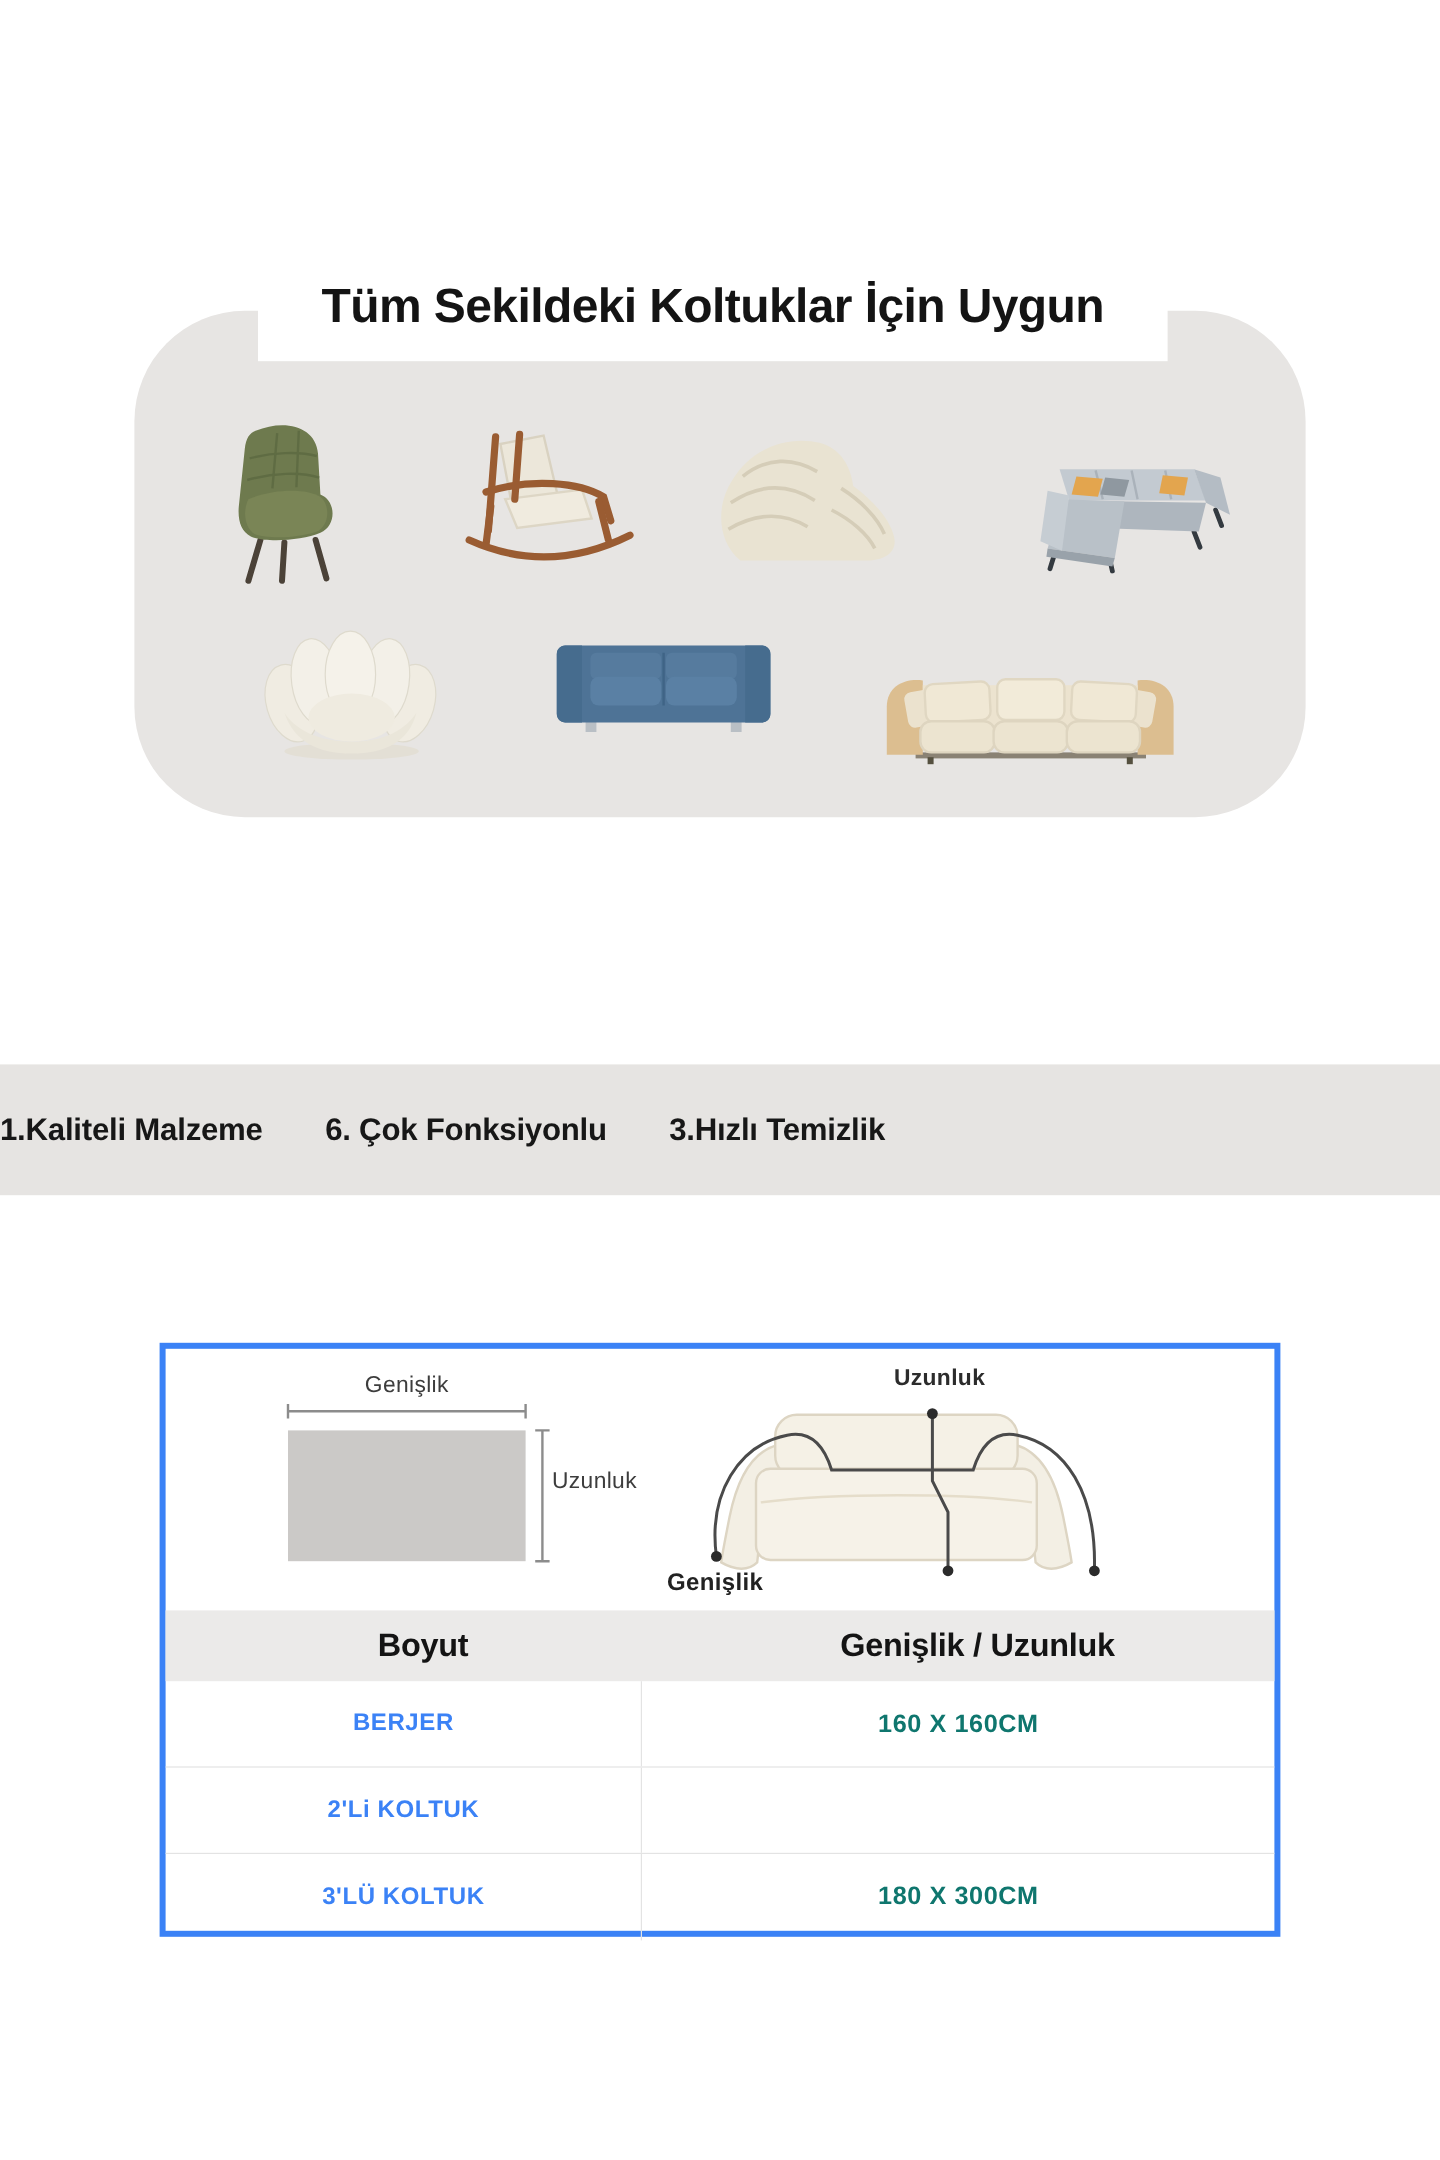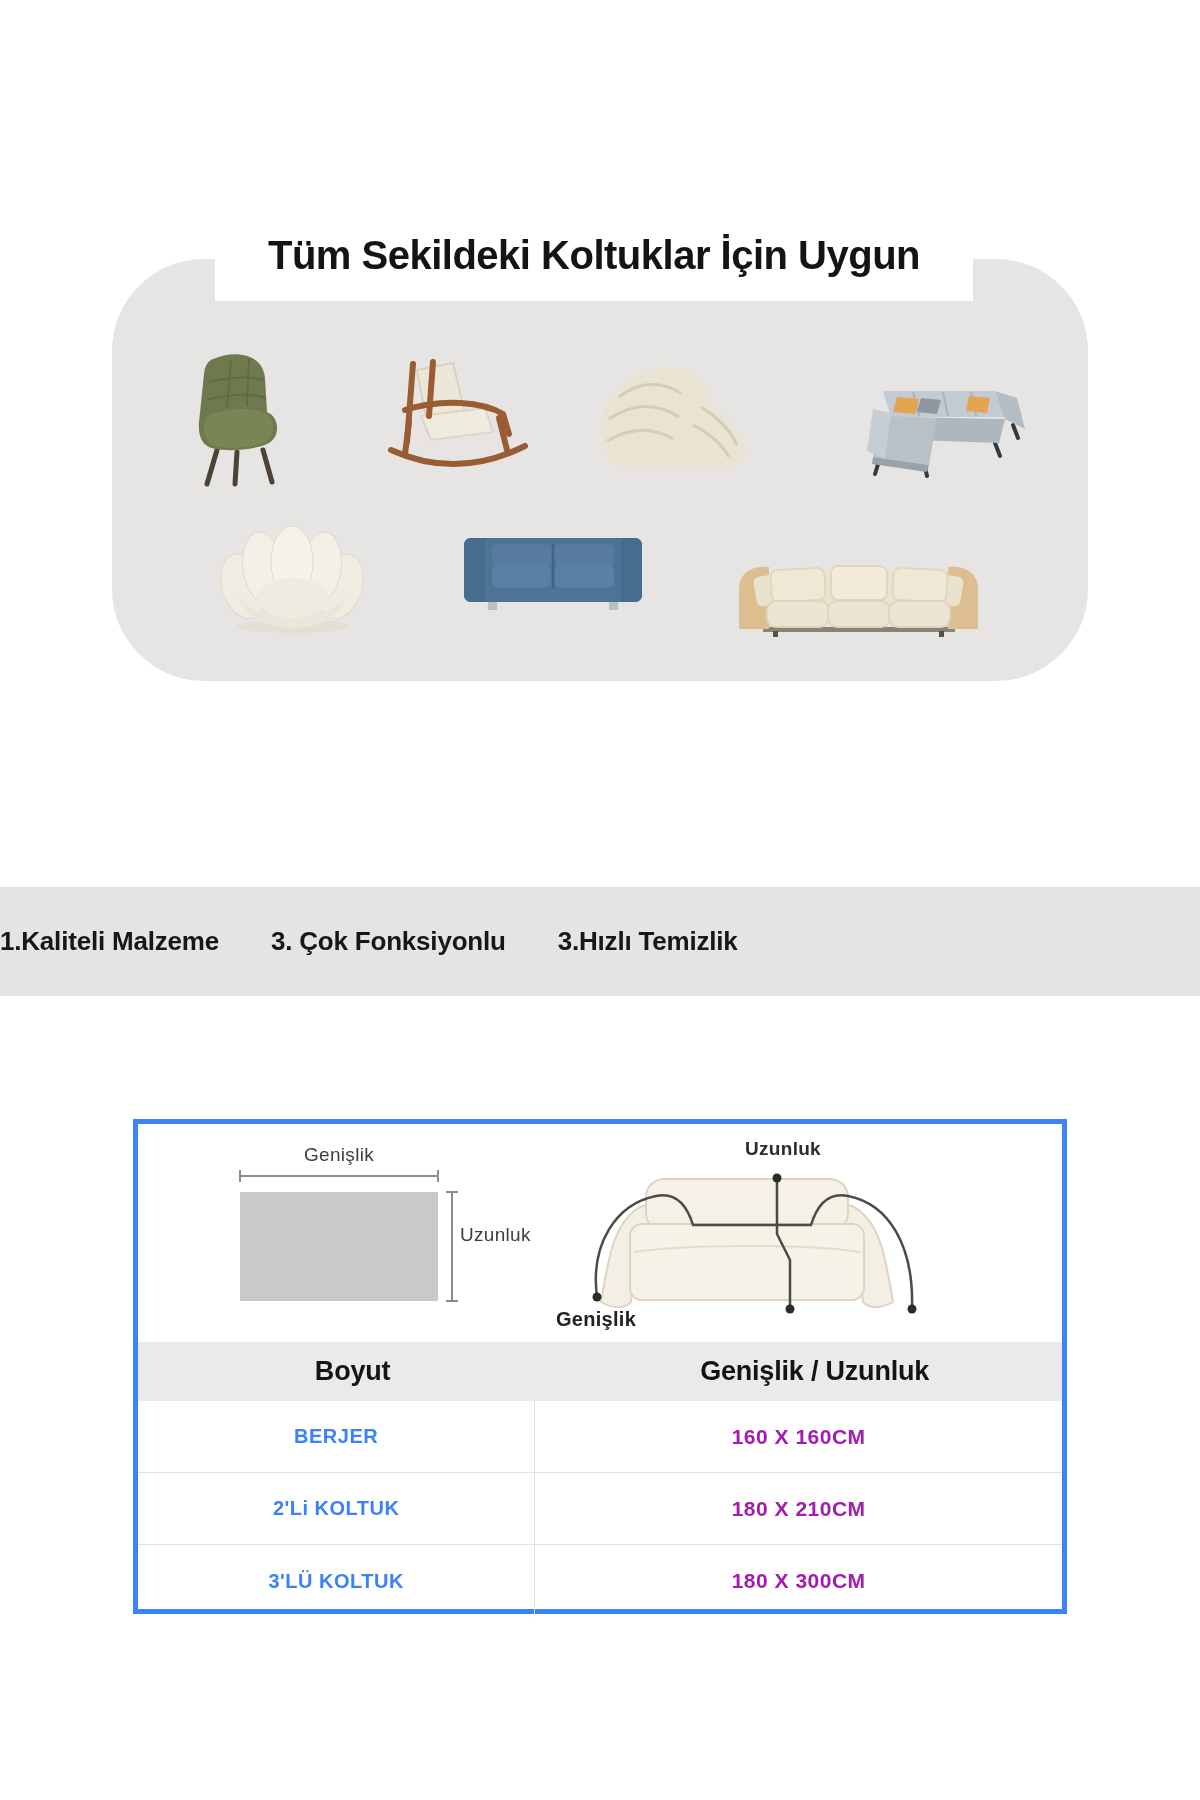--- a/index.html
+++ b/index.html
@@ -36,21 +36,21 @@
   .th{display:flex;align-items:center;justify-content:center;font-weight:700;font-size:27px;
       color:#141414;letter-spacing:-0.2px;padding-left:28px;}
   .c1{width:43%;}  .c2{width:57%;}
   .tbody{position:absolute;left:0;top:277px;width:100%;}
   .trow{display:flex;height:72px;border-bottom:1px solid #e3e3e3;box-sizing:border-box;}
   .trow:last-child{border-bottom:none;}
   .td1{width:43%;border-right:1px solid #e3e3e3;box-sizing:border-box;display:flex;
        align-items:center;justify-content:center;font-weight:700;font-size:20px;
        letter-spacing:0.5px;color:#3b82f6;}
   .td2{width:57%;display:flex;align-items:center;justify-content:center;font-weight:700;
-       font-size:21px;letter-spacing:0.5px;color:#a21caf;}
+       font-size:21px;letter-spacing:0.5px;color:#0f766e;}
 </style>
 </head>
 <body>
 
 <div class="canvas">
 
   <section>
     <div class="panel"></div>
 
     <div class="title-band">
@@ -157,21 +157,21 @@
       <rect x="106" y="7" width="56" height="34" rx="7" fill="#f2ebd9" stroke="#e0d7c2" stroke-width="2"></rect>
       <rect x="168" y="10" width="54" height="32" rx="7" fill="#f0e8d5" stroke="#e0d7c2" stroke-width="2" transform="rotate(3 195 26)"></rect>
       <rect x="42" y="42" width="62" height="26" rx="9" fill="#ece4d0" stroke="#ded5c0" stroke-width="2"></rect>
       <rect x="103" y="42" width="62" height="26" rx="9" fill="#ece4d0" stroke="#ded5c0" stroke-width="2"></rect>
       <rect x="164" y="42" width="61" height="26" rx="9" fill="#ece4d0" stroke="#ded5c0" stroke-width="2"></rect>
     </svg>
   </section>
 
   <section class="features">
     <span class="feat">1.Kaliteli Malzeme</span>
-    <span class="feat">3. Çok Fonksiyonlu</span>
+    <span class="feat">6. Çok Fonksiyonlu</span>
     <span class="feat">3.Hızlı Temizlik</span>
   </section>
 
   <section class="size-guide">
 
     <div class="diagram-area">
       <div class="lbl fabric-w">Genişlik</div>
 
       <svg class="fabric-svg" width="240" height="150" viewBox="0 0 240 150">
         <g stroke="#8c8c8c" stroke-width="2">
@@ -210,21 +210,20 @@
       <div class="th c2">Genişlik / Uzunluk</div>
     </div>
 
     <div class="tbody">
       <div class="trow">
         <div class="td1">BERJER</div>
         <div class="td2">160 X 160CM</div>
       </div>
       <div class="trow">
         <div class="td1">2'Li KOLTUK</div>
-        <div class="td2">180 X 210CM</div>
       </div>
       <div class="trow">
         <div class="td1">3'LÜ KOLTUK</div>
         <div class="td2">180 X 300CM</div>
       </div>
     </div>
   </section>
 
 </div>
 

